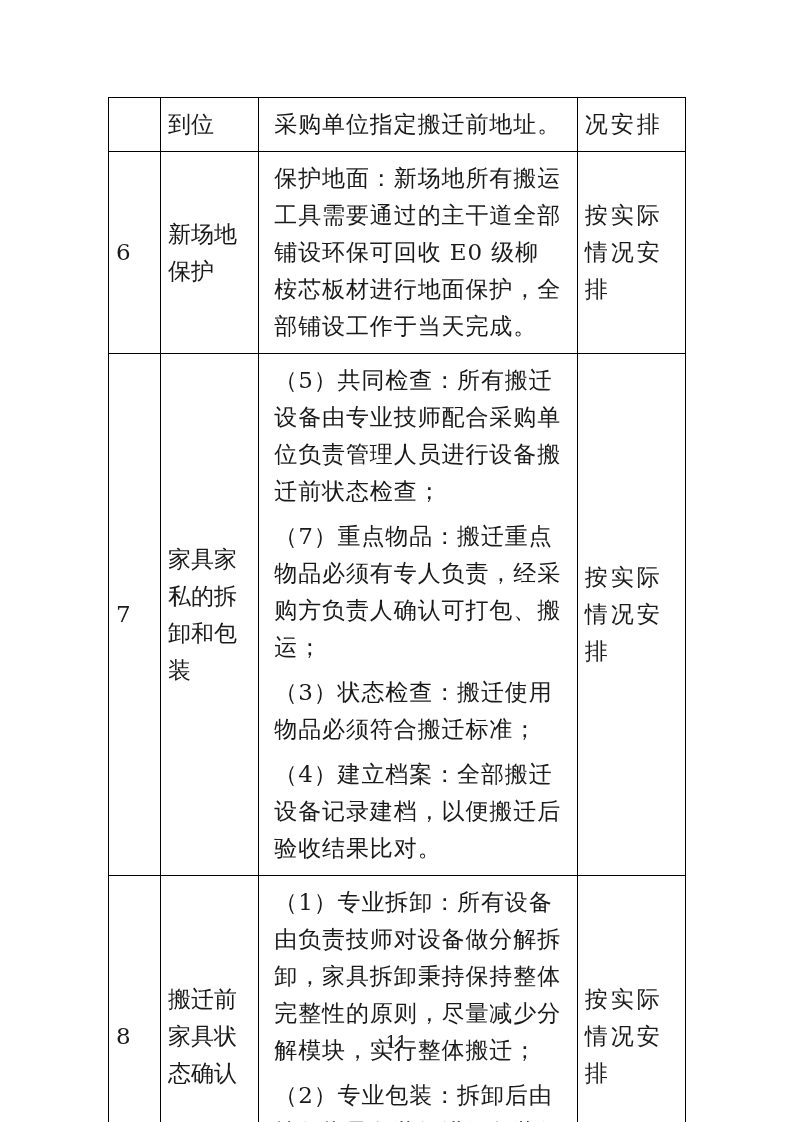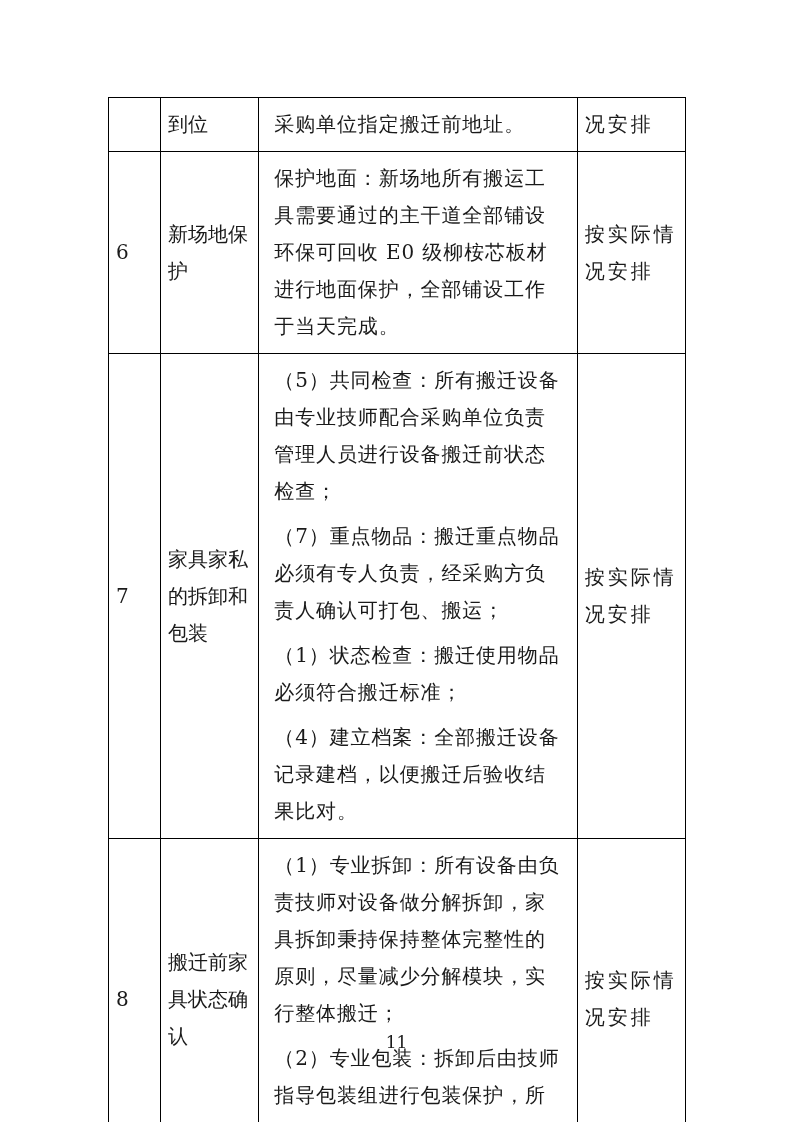--- a/index.html
+++ b/index.html
@@ -20,21 +20,21 @@
       left: 108px;
       top: 97px;
       width: 578px;
       border-collapse: collapse;
       table-layout: fixed;
     }
     .doc-table td {
       border: 1px solid #000;
       padding: 0 7px;
       vertical-align: middle;
-      font-size: 20px;
+      font-size: 23px;
       line-height: 37px;
       word-break: break-all;
     }
     .col-no { width: 52px; }
     .col-item { width: 98px; }
     .col-content { width: 318px; }
     .col-time { width: 108px; }
     .content-cell { padding: 2px 7px 2px 7px; }
     .content-cell p {
       margin: 8px;
@@ -81,21 +81,21 @@
         <p>保护地面：新场地所有搬运工具需要通过的主干道全部铺设环保可回收 E0 级柳桉芯板材进行地面保护，全部铺设工作于当天完成。</p>
       </td>
       <td class="time-cell">按实际情况安排</td>
     </tr>
     <tr class="row-7">
       <td>7</td>
       <td class="item-cell">家具家私的拆卸和包装</td>
       <td class="content-cell">
         <p>（5）共同检查：所有搬迁设备由专业技师配合采购单位负责管理人员进行设备搬迁前状态检查；</p>
         <p>（7）重点物品：搬迁重点物品必须有专人负责，经采购方负责人确认可打包、搬运；</p>
-        <p>（1）状态检查：搬迁使用物品必须符合搬迁标准；</p>
+        <p>（3）状态检查：搬迁使用物品必须符合搬迁标准；</p>
         <p>（4）建立档案：全部搬迁设备记录建档，以便搬迁后验收结果比对。</p>
       </td>
       <td class="time-cell">按实际情况安排</td>
     </tr>
     <tr class="row-8">
       <td>8</td>
       <td class="item-cell">搬迁前家具状态确认</td>
       <td class="content-cell">
         <p>（1）专业拆卸：所有设备由负责技师对设备做分解拆卸，家具拆卸秉持保持整体完整性的原则，尽量减少分解模块，实行整体搬迁；</p>
         <p>（2）专业包装：拆卸后由技师指导包装组进行包装保护，所有家</p>

